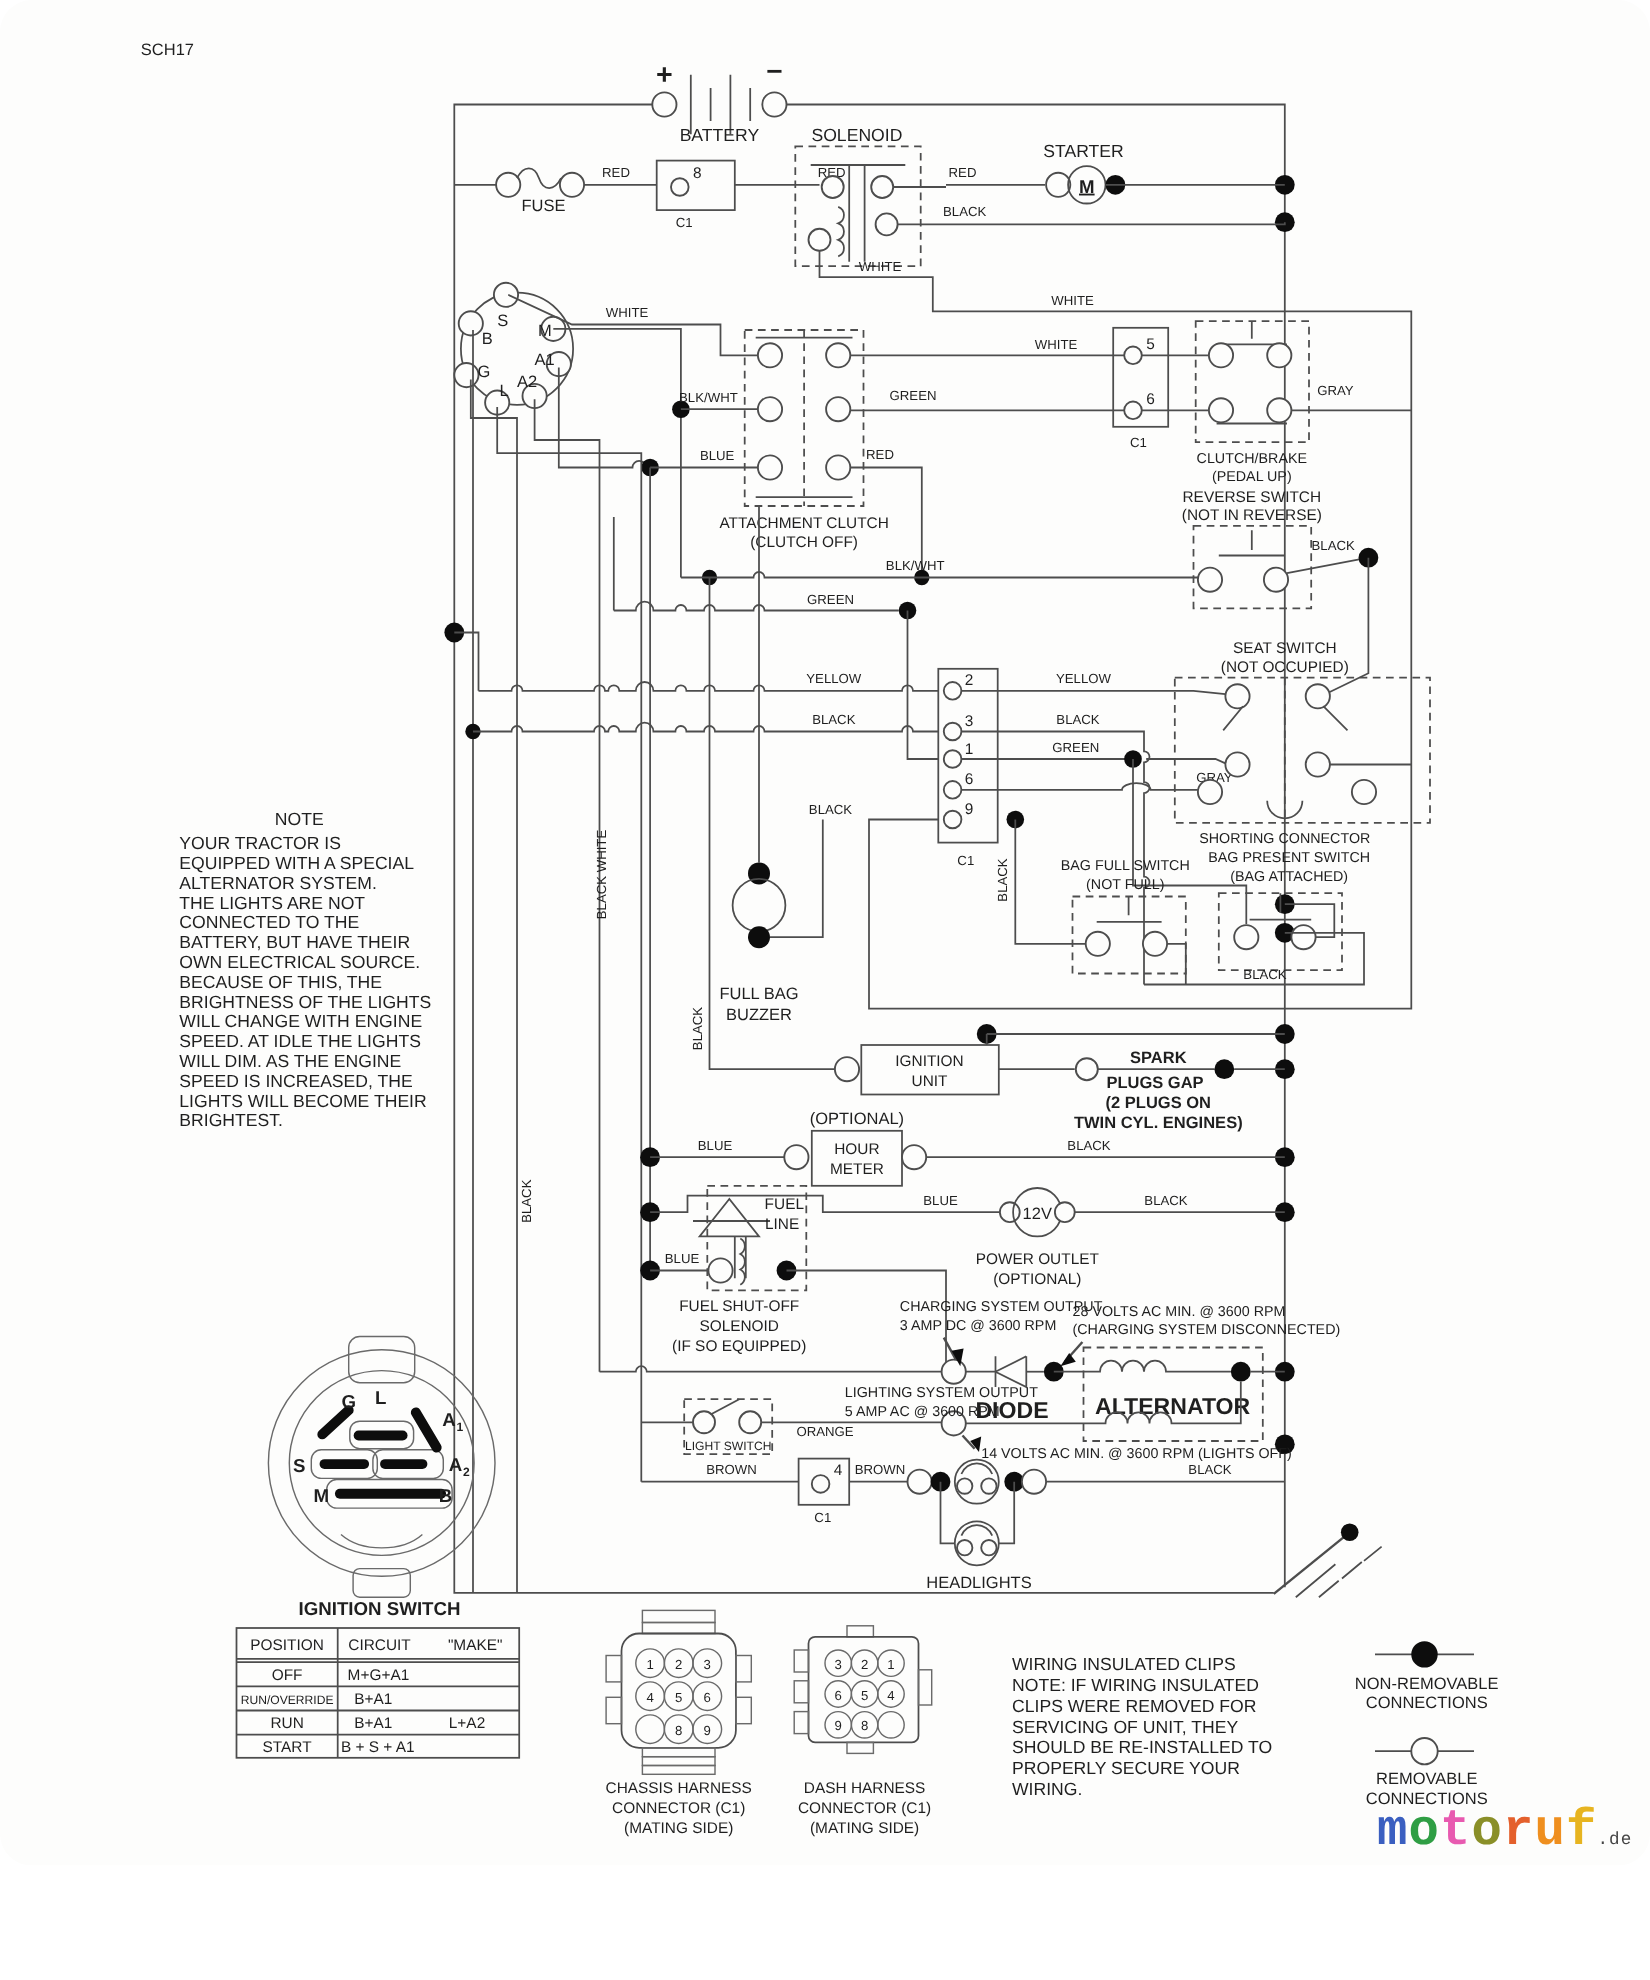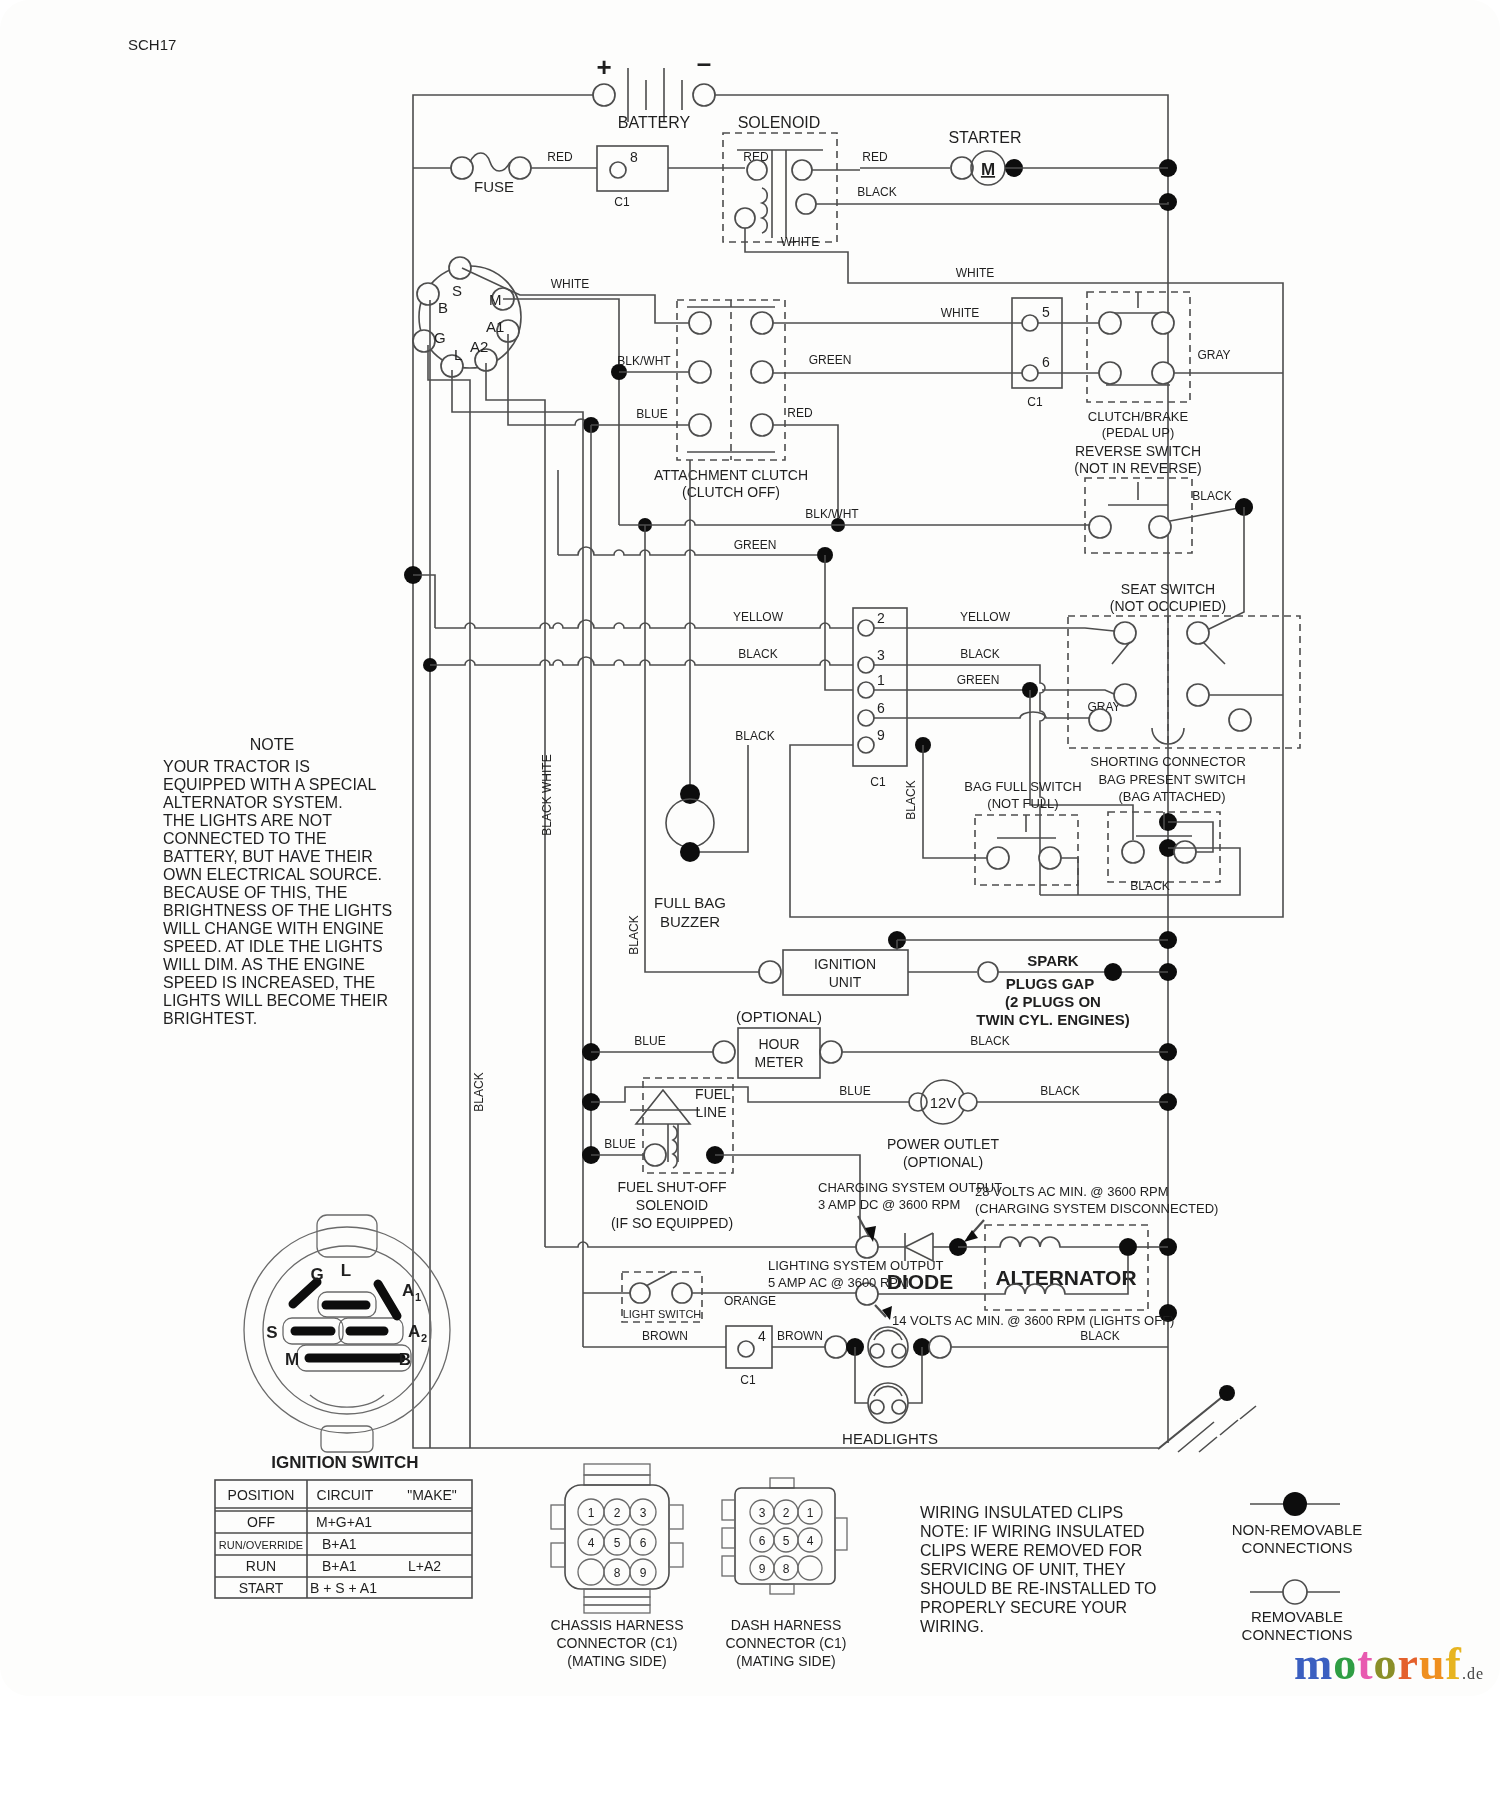--- a/index.html
+++ b/index.html
@@ -9,21 +9,21 @@
   .t14{font-size:14px}.t15{font-size:15px}.t16{font-size:16px}.t17{font-size:17px}
   .t20{font-size:21px;font-weight:bold}.t26{font-size:26px}
   .mid{text-anchor:middle}.b{font-weight:bold}
   .wire{stroke:#4d4d4d;stroke-width:1.6;fill:none}
   .wire2{stroke:#4d4d4d;stroke-width:2.2;fill:none}
   .dash{stroke:#4d4d4d;stroke-width:1.6;fill:none;stroke-dasharray:7 5}
   .term{fill:#fdfdfc;stroke:#4d4d4d;stroke-width:1.7}
   .dot{fill:#0d0d0d;stroke:none}
   .bar{stroke:#0d0d0d;stroke-width:9;stroke-linecap:round}
   .thin{stroke:#6a6a6a;stroke-width:1.3;fill:none}
-  .watermark{position:absolute;right:16px;bottom:6px;font-family:Liberation Serif, serif;
+  .watermark{position:absolute;right:16px;bottom:6px;font-family:Liberation Mono, monospace;
              font-size:46px;font-weight:bold;letter-spacing:1px;}
   .watermark .suffix{font-size:16px;font-weight:normal;color:#444;}
 </style>
 </head>
 <body>
 
 <div class="page">
 <svg width="1500" height="1800" viewBox="0 0 1500 1800">
 
   <text x="128" y="50" class="t15">SCH17</text>

